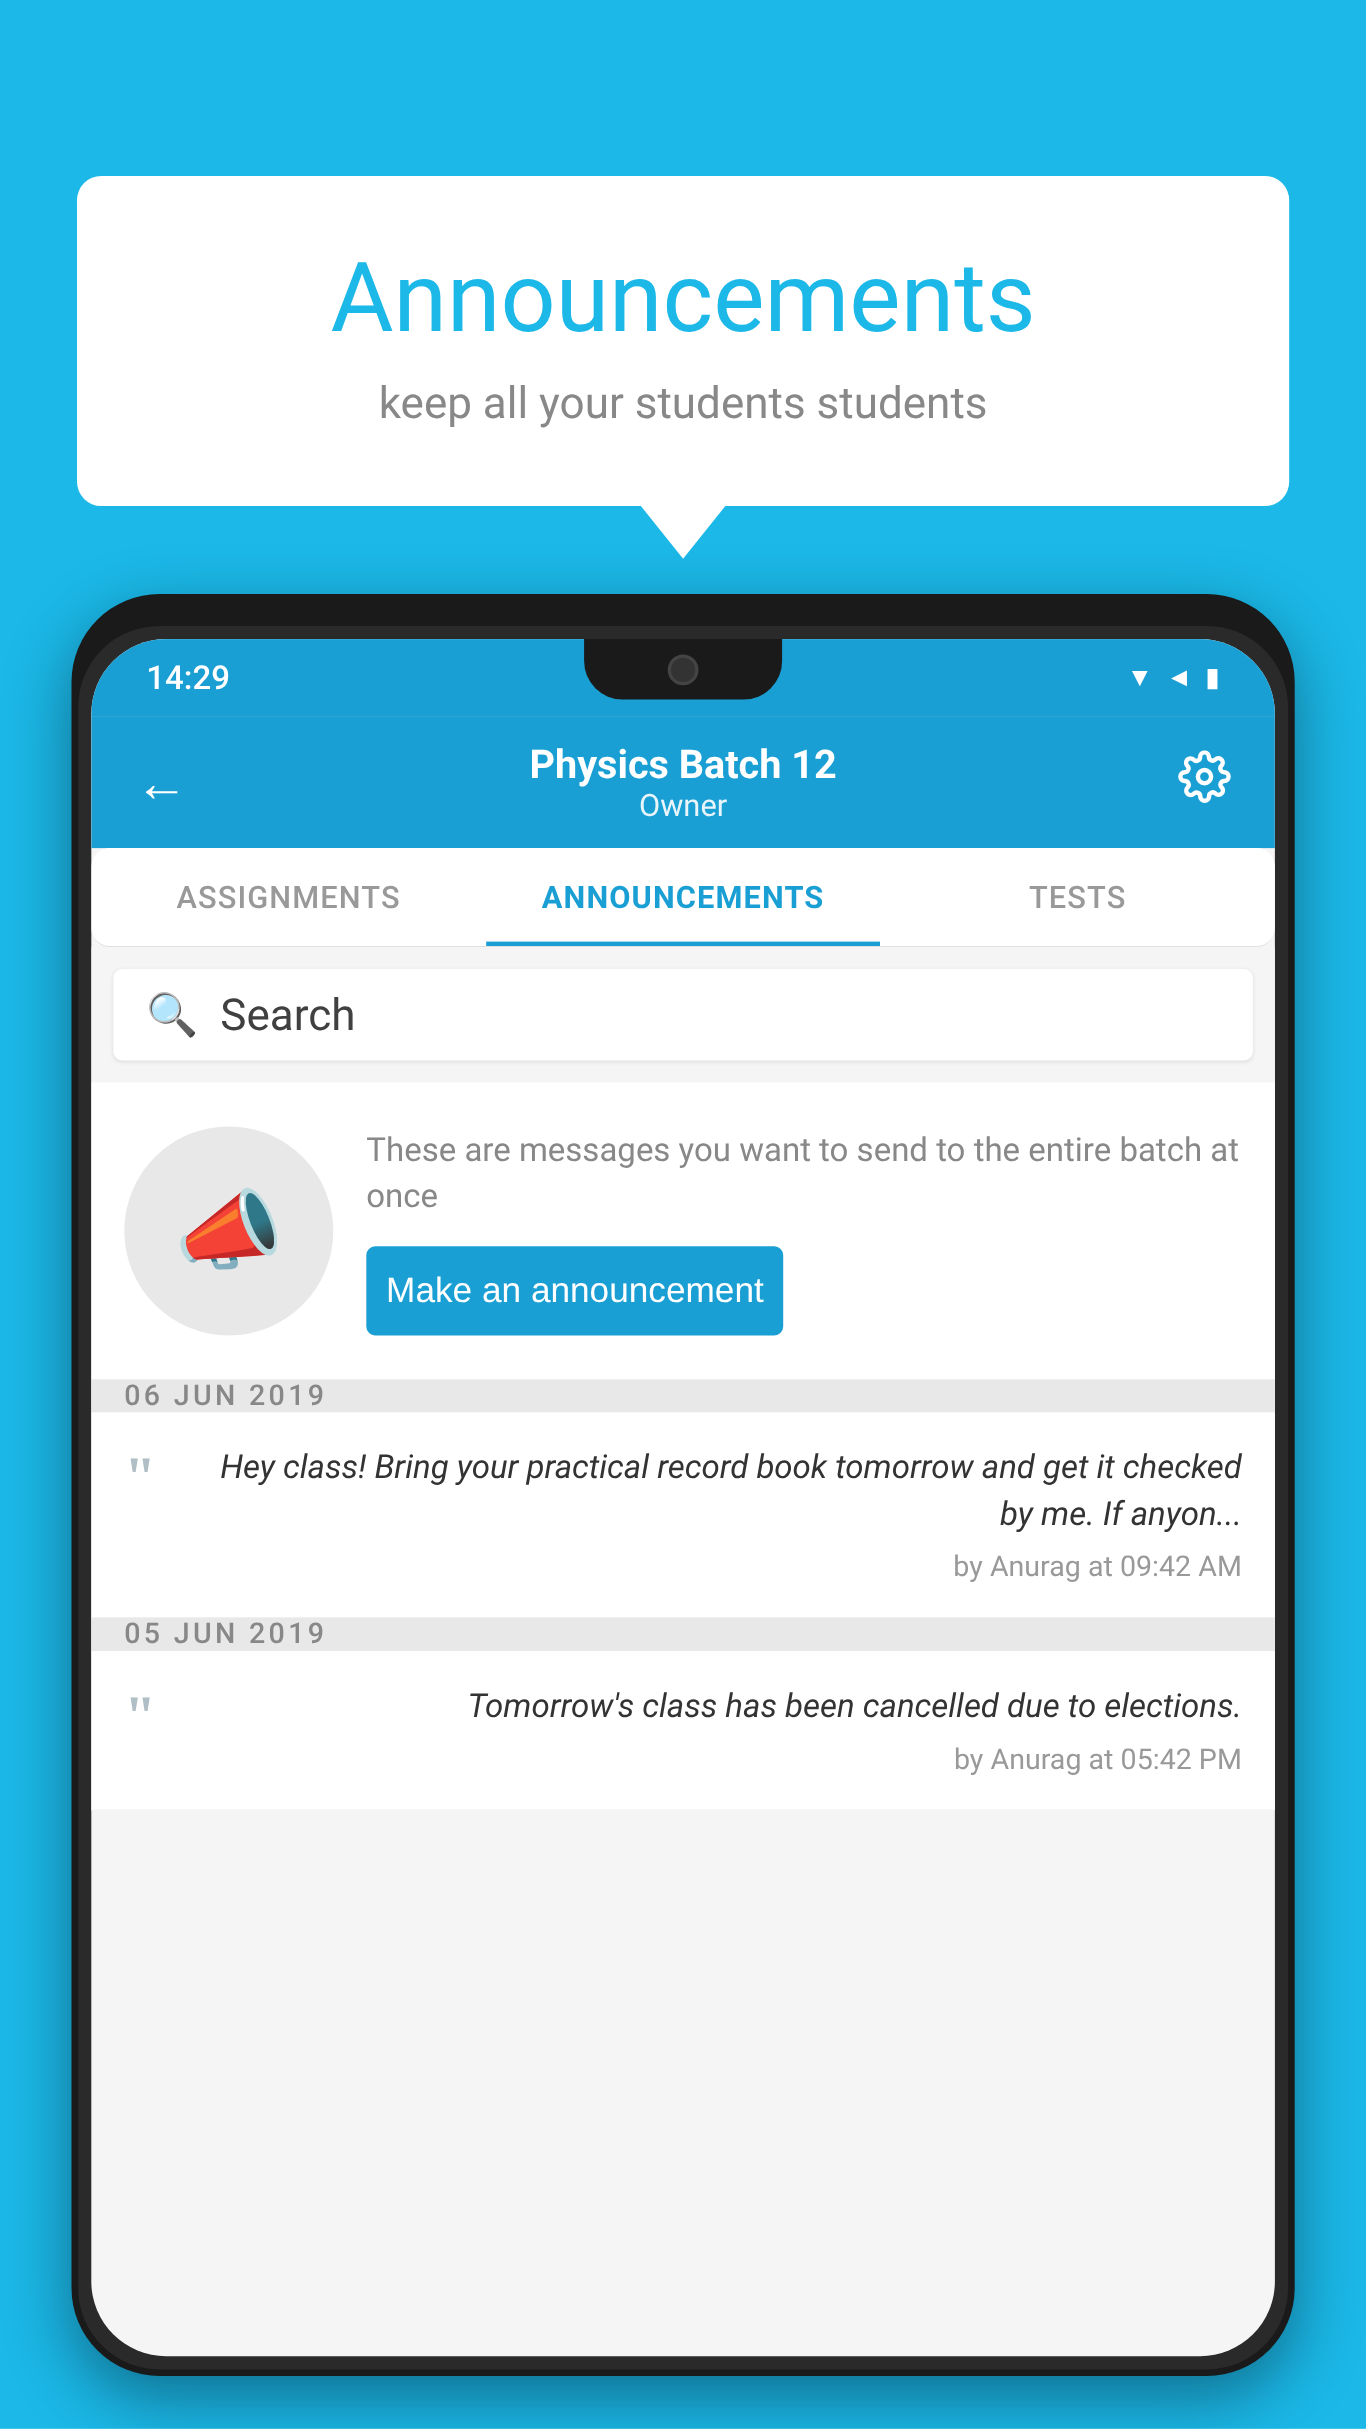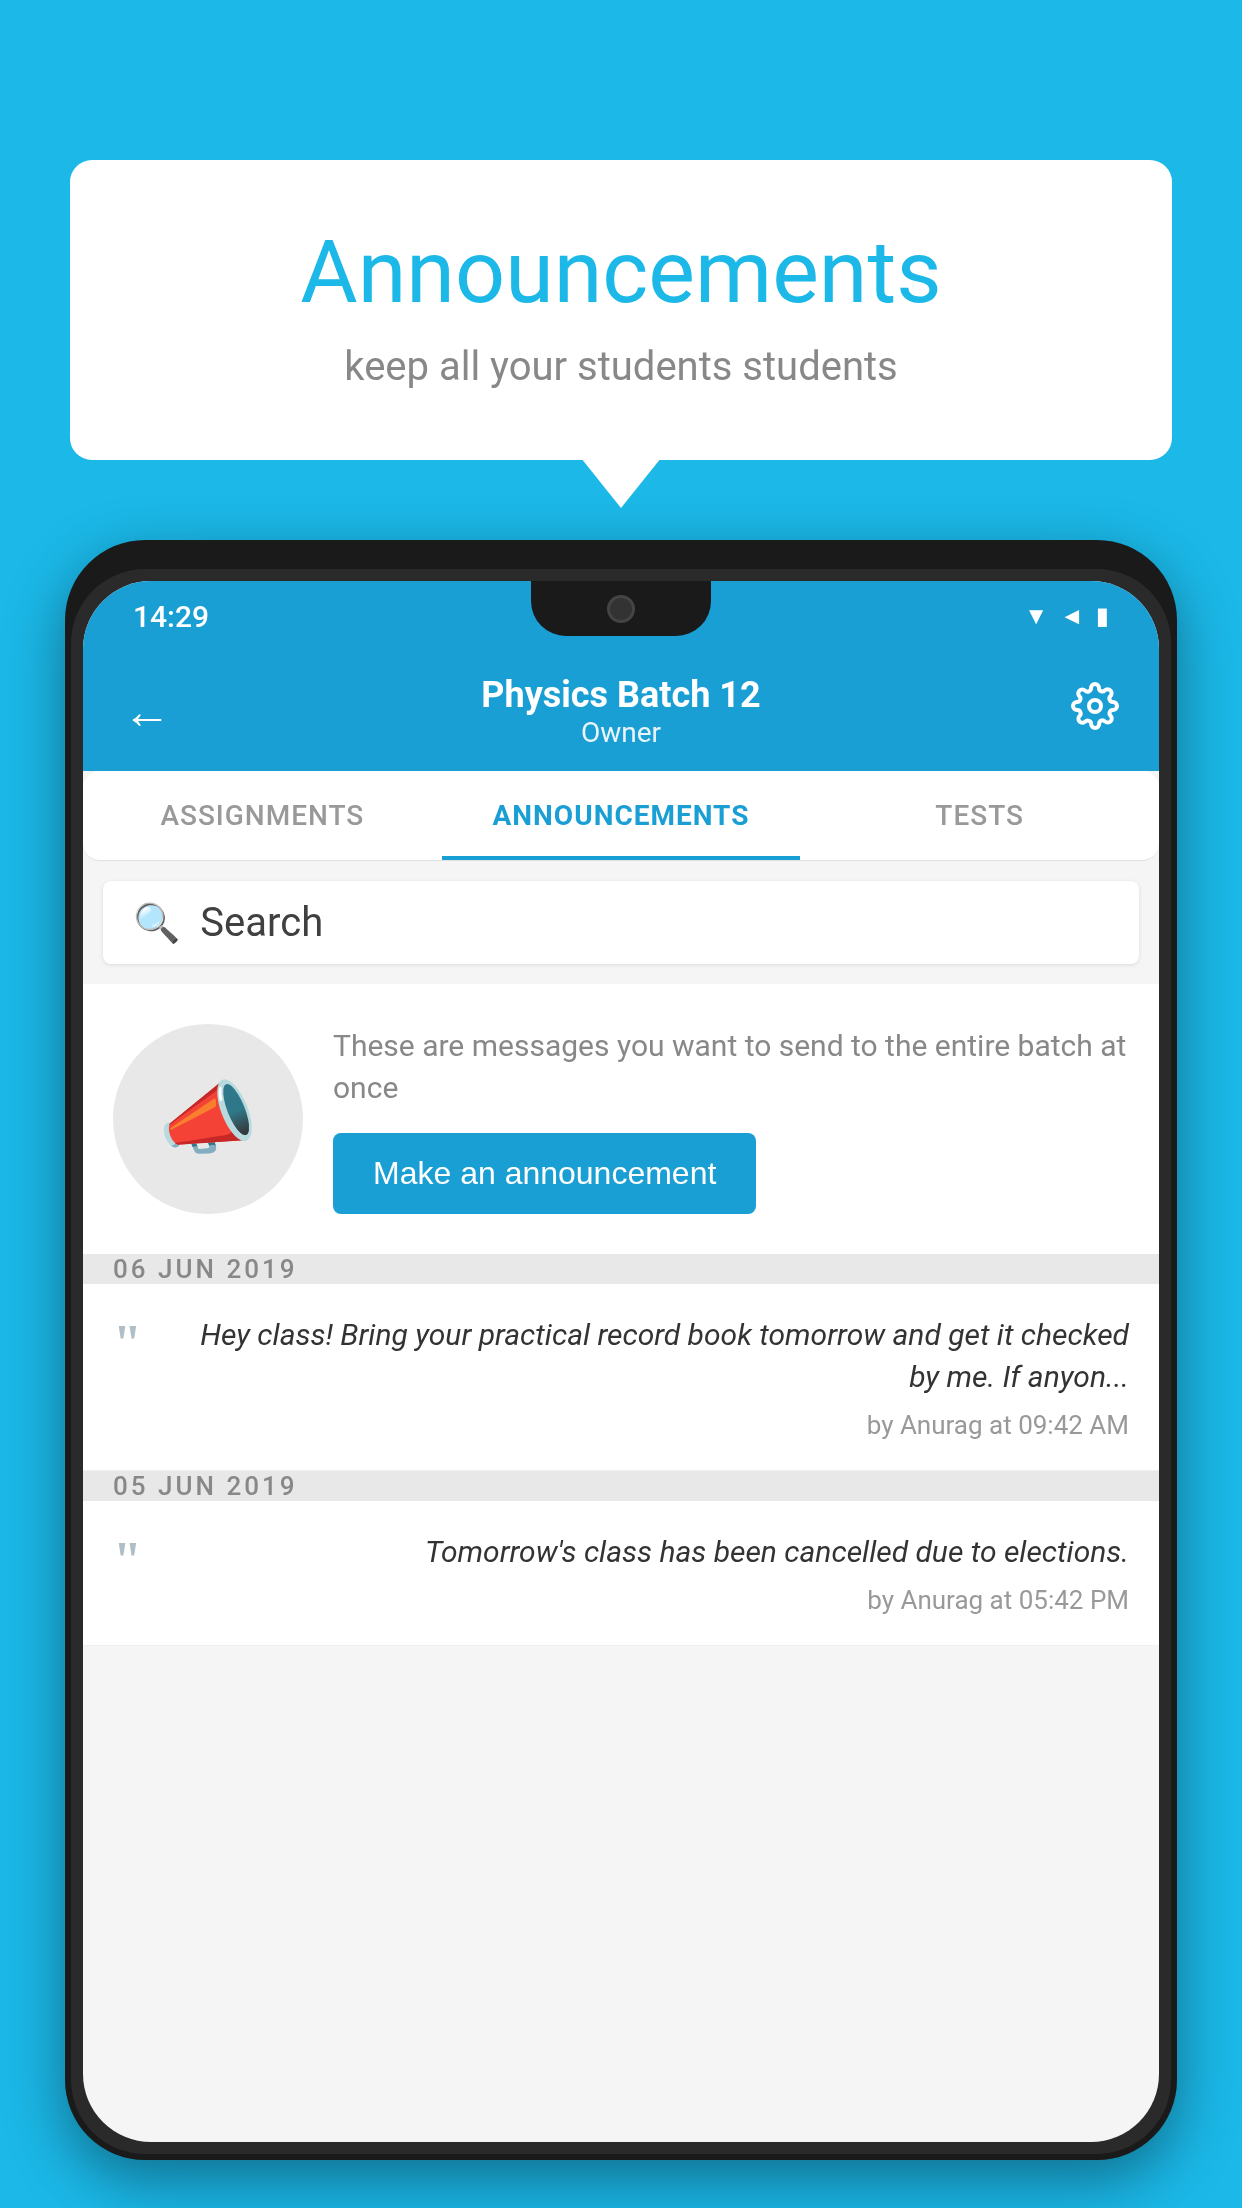--- a/index.html
+++ b/index.html
@@ -291,21 +291,21 @@
       color: #888;
       line-height: 1.4;
       margin-bottom: 24px;
     }
 
     .cta-button {
       background: #1a9fd4;
       color: white;
       border: none;
       border-radius: 8px;
-      padding: 22px 40px;
+      padding: 22px 18px;
       font-size: 32px;
       font-weight: 500;
       cursor: pointer;
     }
 
     
     .date-divider {
       background: #e8e8e8;
       padding: 0 30px;
       font-size: 26px;

